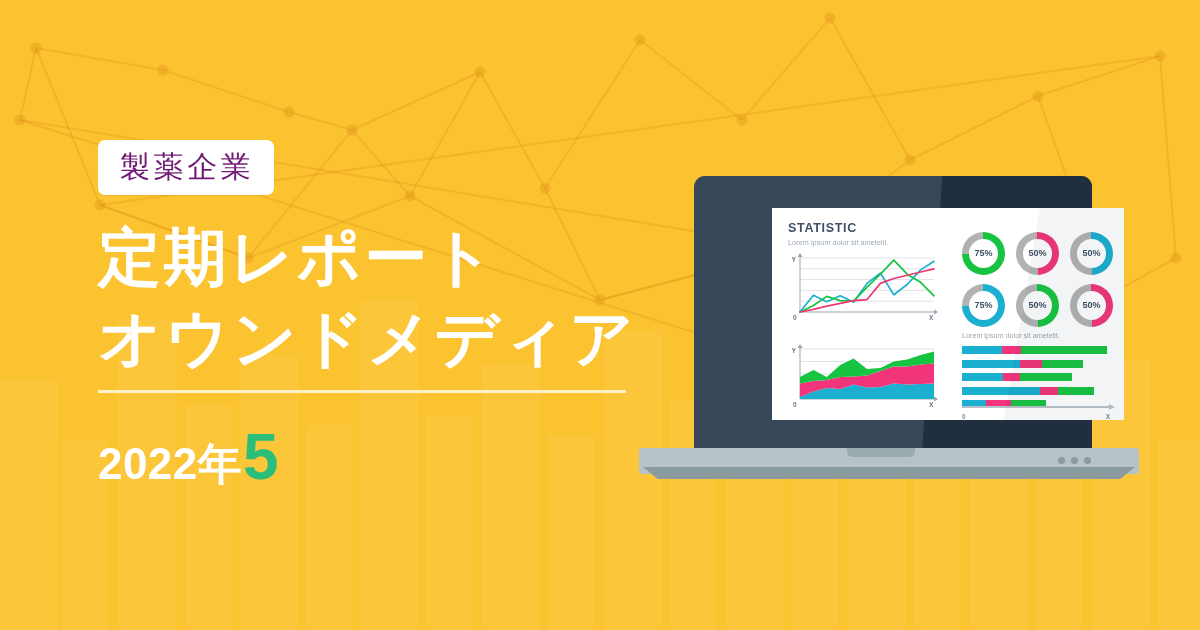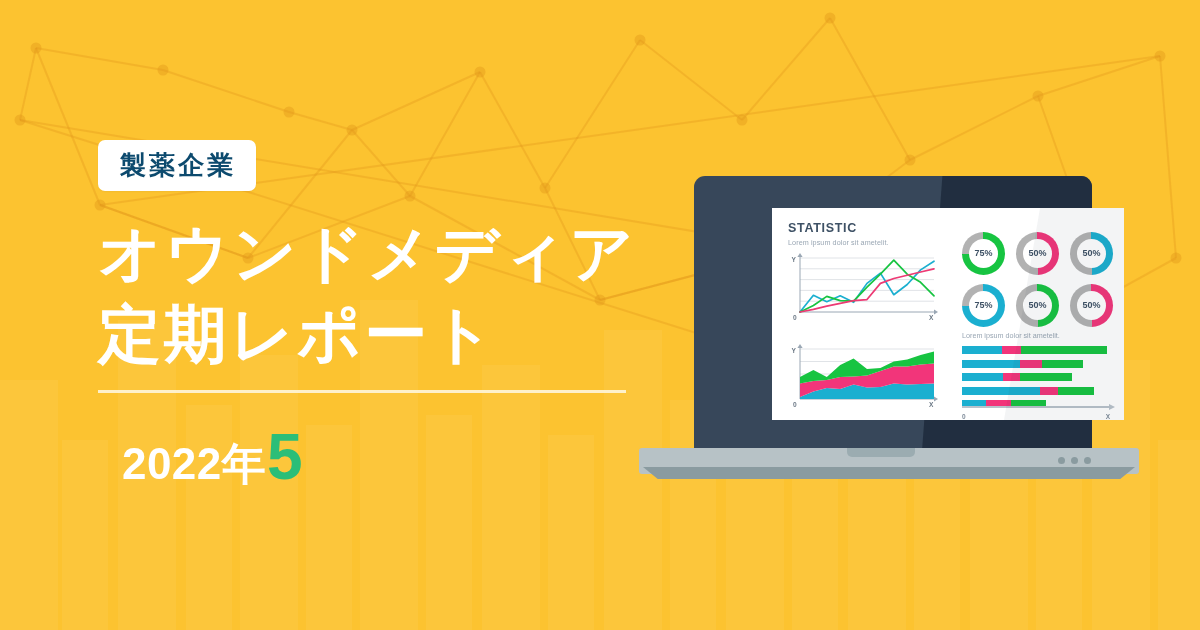--- a/index.html
+++ b/index.html
@@ -19,23 +19,23 @@
   .bg-bars{position:absolute;left:0;bottom:0;width:1200px;height:420px;pointer-events:none;}
   .bg-bar{position:absolute;bottom:0;background:rgba(255,255,255,.055);}
 
   
   .left{
     position:absolute;left:98px;top:140px;width:560px;
   }
   .badge{
     display:inline-block;
     background:#FFFFFF;
-    color:#0c4a6e;
-    font-size:26px;
-    font-weight:bold;
+    color:#701a75;
+    font-size:30px;
+    font-weight:normal;
     letter-spacing:.12em;
     line-height:1;
     padding:12px 20px 13px 22px;
     border-radius:7px;
     box-shadow:0 1px 2px rgba(0,0,0,.04);
   }
   .title{
     margin-top:22px;
     color:#FFFFFF;
     font-size:63px;
@@ -48,21 +48,21 @@
   .divider{
     position:absolute;left:98px;top:390px;width:528px;height:3px;
     background:#FEF4D8;opacity:.92;
   }
   .datewrap{
     position:absolute;left:98px;top:425px;
     color:#FFFFFF;
     font-weight:bold;
     line-height:1;
     white-space:nowrap;
-    display:flex;align-items:baseline;margin-left:24px;
+    display:flex;align-items:baseline;
   }
   .d-year{font-size:44px;letter-spacing:.01em;}
   .d-num{font-size:64px;color:#2BBE78;margin:0 2px 0 1px;letter-spacing:0;}
   .d-tail{font-size:44px;letter-spacing:.01em;}
 
   
   .laptop{position:absolute;left:639px;top:176px;width:500px;height:320px;}
   .lid{
     position:absolute;left:55px;top:0;width:398px;height:275px;
     background:#37475A;border-radius:11px 11px 3px 3px;
@@ -210,22 +210,22 @@
       <circle cx="790" cy="250" r="5.5" fill="rgba(226,150,25,0.40)"></circle>
       <circle cx="1110" cy="300" r="5.5" fill="rgba(226,150,25,0.40)"></circle>
       <circle cx="20" cy="120" r="5.5" fill="rgba(226,150,25,0.40)"></circle>
       <circle cx="915" cy="402" r="5.5" fill="rgba(226,150,25,0.40)"></circle>
       <circle cx="1176" cy="258" r="5.5" fill="rgba(226,150,25,0.40)"></circle>
     </svg>
 
   <div class="left">
     <div class="badge">製薬企業</div>
     <div class="title">
+      <span class="ln">定期レポート</span>
       <span class="ln">オウンドメディア</span>
-      <span class="ln">定期レポート</span>
     </div>
   </div>
 
   <div class="divider"></div>
 
   <div class="datewrap">
     <span class="d-year">2022年</span>
     <span class="d-num">5</span>
   </div>
 

